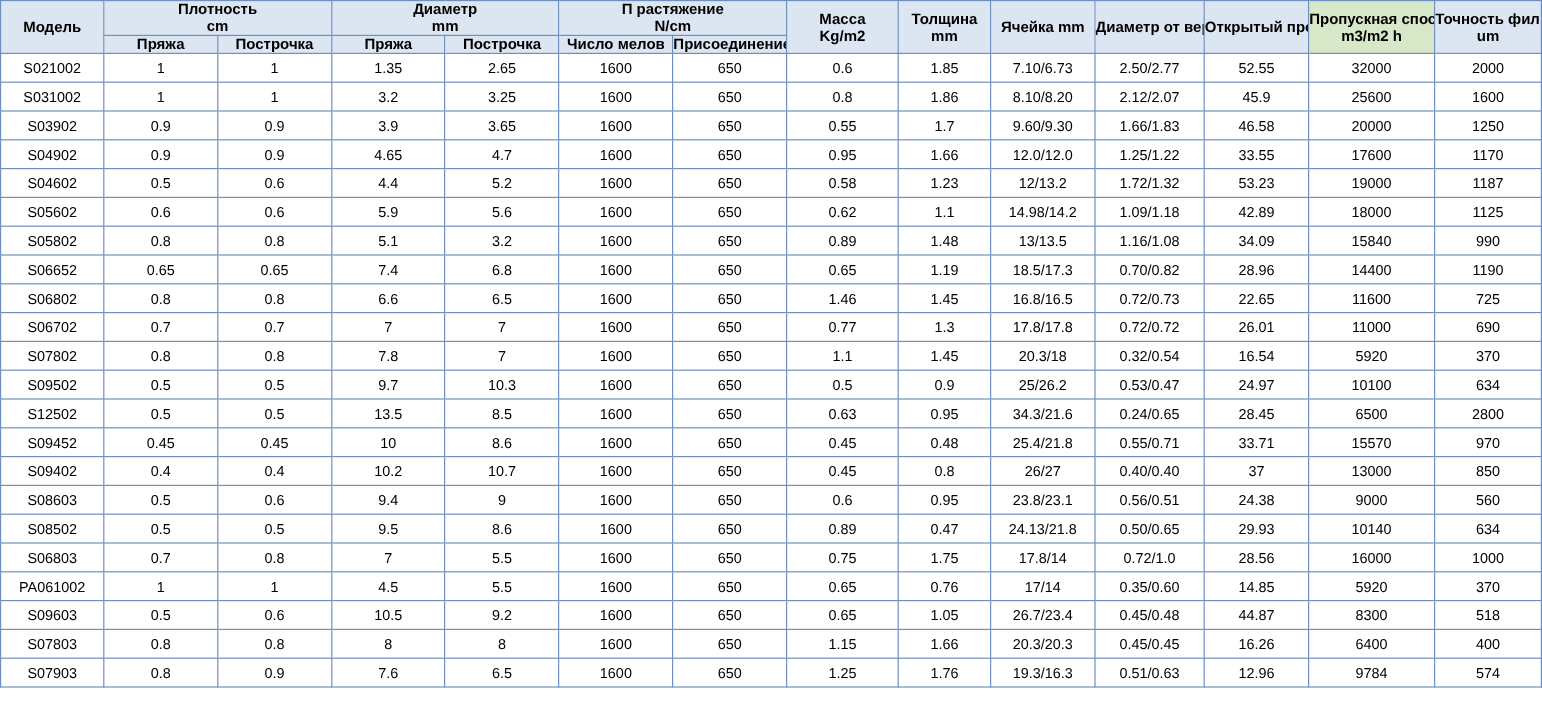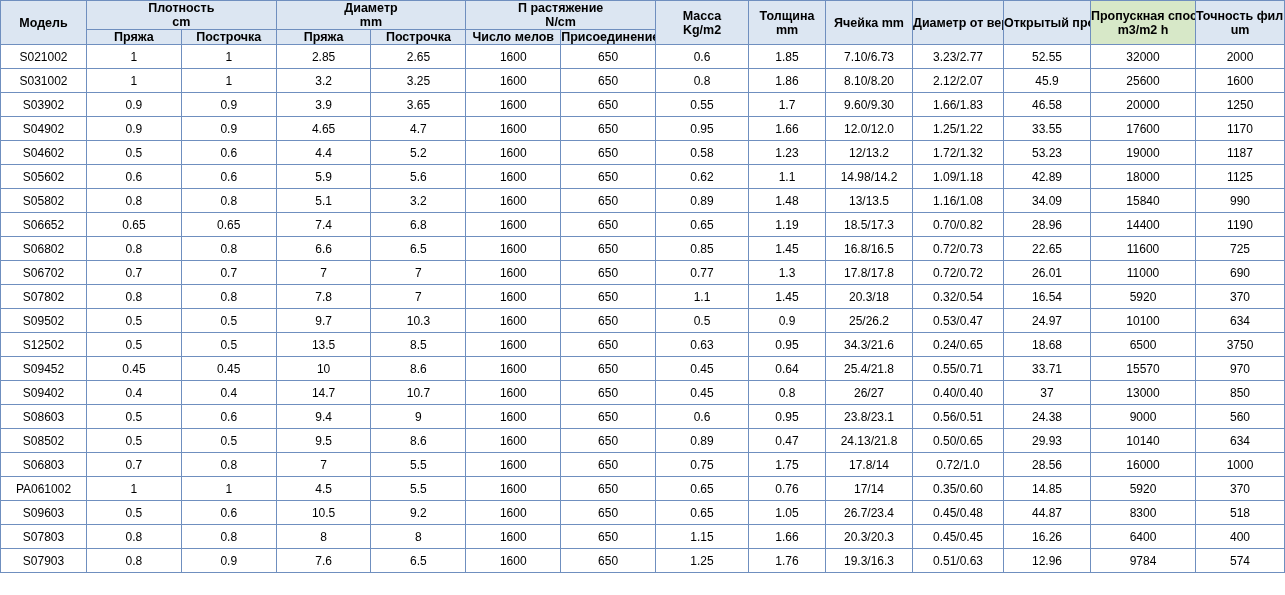--- a/index.html
+++ b/index.html
@@ -108,28 +108,28 @@
       <th class="col-dia2">Построчка</th>
       <th class="col-str1">Число мелов</th>
       <th class="col-str2">Присоединение</th>
     </tr>
   </thead>
   <tbody id="table-body">
       <tr>
         <td>S021002</td>
         <td>1</td>
         <td>1</td>
-        <td>2.85</td>
+        <td>1.35</td>
         <td>2.65</td>
         <td>1600</td>
         <td>650</td>
         <td>0.6</td>
         <td>1.85</td>
         <td>7.10/6.73</td>
-        <td>3.23/2.77</td>
+        <td>2.50/2.77</td>
         <td>52.55</td>
         <td>32000</td>
         <td>2000</td>
       </tr>
       <tr>
         <td>S031002</td>
         <td>1</td>
         <td>1</td>
         <td>3.2</td>
         <td>3.25</td>
@@ -240,21 +240,21 @@
         <td>1190</td>
       </tr>
       <tr>
         <td>S06802</td>
         <td>0.8</td>
         <td>0.8</td>
         <td>6.6</td>
         <td>6.5</td>
         <td>1600</td>
         <td>650</td>
-        <td>0.85</td>
+        <td>1.46</td>
         <td>1.45</td>
         <td>16.8/16.5</td>
         <td>0.72/0.73</td>
         <td>22.65</td>
         <td>11600</td>
         <td>725</td>
       </tr>
       <tr>
         <td>S06702</td>
         <td>0.7</td>
@@ -308,45 +308,45 @@
         <td>0.5</td>
         <td>0.5</td>
         <td>13.5</td>
         <td>8.5</td>
         <td>1600</td>
         <td>650</td>
         <td>0.63</td>
         <td>0.95</td>
         <td>34.3/21.6</td>
         <td>0.24/0.65</td>
-        <td>18.68</td>
+        <td>28.45</td>
         <td>6500</td>
-        <td>3750</td>
+        <td>2800</td>
       </tr>
       <tr>
         <td>S09452</td>
         <td>0.45</td>
         <td>0.45</td>
         <td>10</td>
         <td>8.6</td>
         <td>1600</td>
         <td>650</td>
         <td>0.45</td>
-        <td>0.64</td>
+        <td>0.48</td>
         <td>25.4/21.8</td>
         <td>0.55/0.71</td>
         <td>33.71</td>
         <td>15570</td>
         <td>970</td>
       </tr>
       <tr>
         <td>S09402</td>
         <td>0.4</td>
         <td>0.4</td>
-        <td>14.7</td>
+        <td>10.2</td>
         <td>10.7</td>
         <td>1600</td>
         <td>650</td>
         <td>0.45</td>
         <td>0.8</td>
         <td>26/27</td>
         <td>0.40/0.40</td>
         <td>37</td>
         <td>13000</td>
         <td>850</td>

